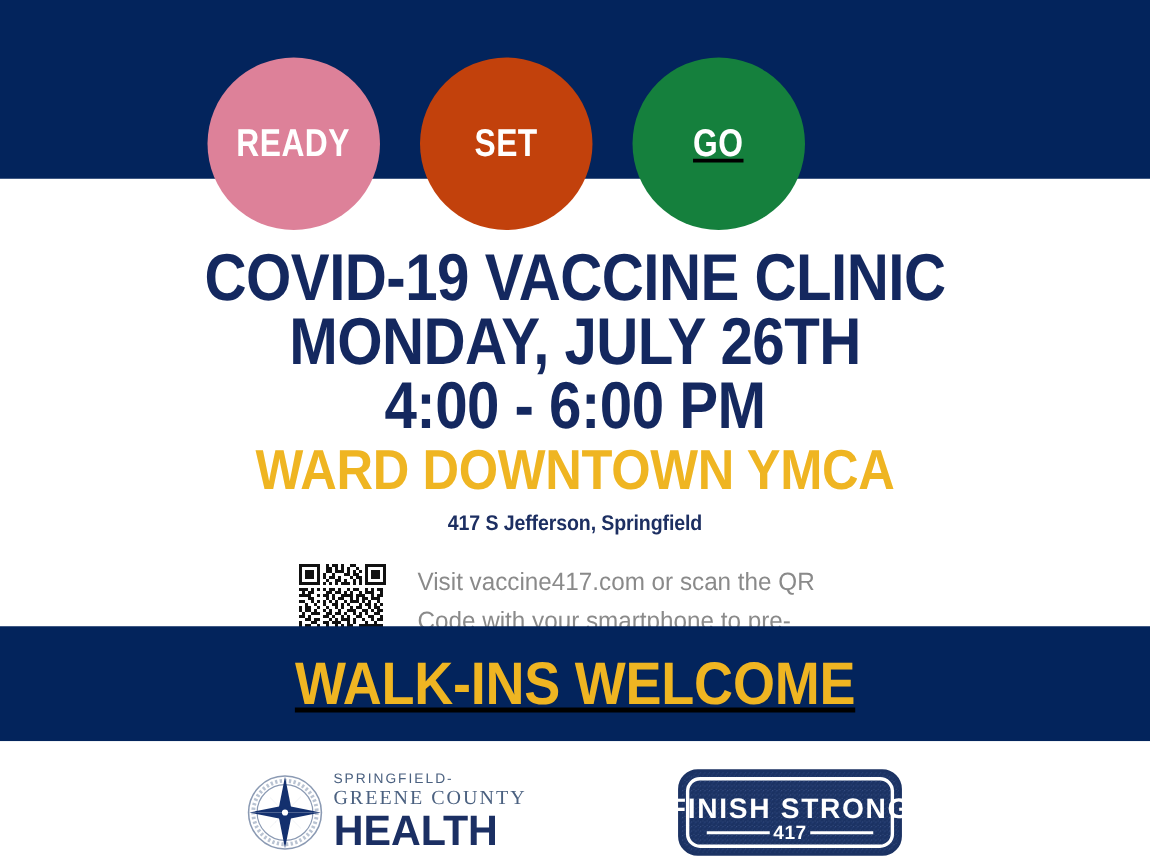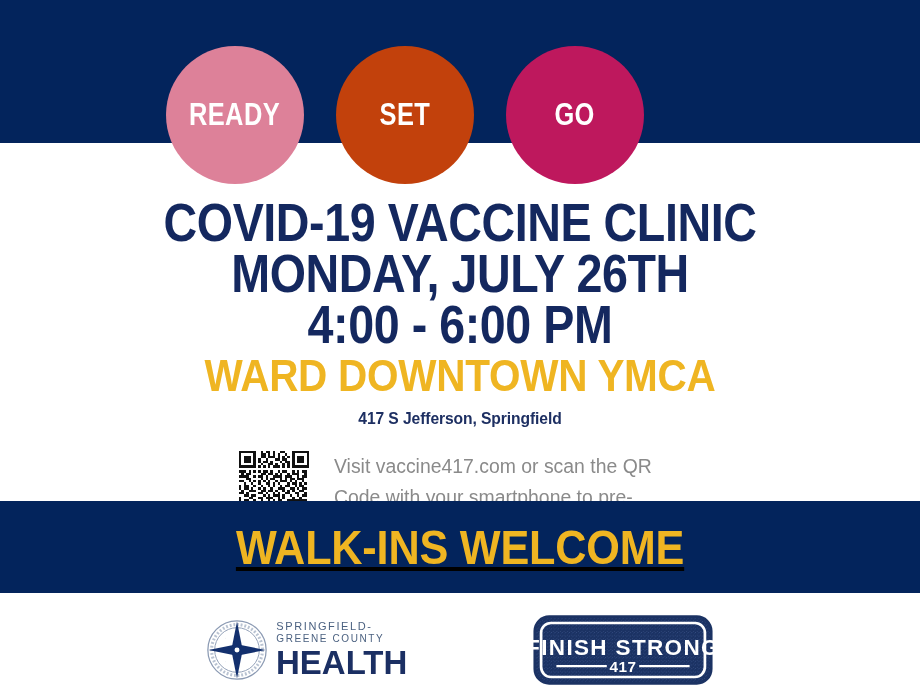--- a/index.html
+++ b/index.html
@@ -244,22 +244,22 @@
   .health-top {
     color: #4b6180;
     font-family: "Liberation Sans", sans-serif;
     font-size: 11px;
     letter-spacing: 1.6px;
     font-weight: normal;
     white-space: nowrap;
   }
   .health-top2 {
     color: #4b6180;
-    font-family: Liberation Sans, sans-serif;
-    font-size: 10px;
+    font-family: Liberation Serif, serif;
+    font-size: 16px;
     letter-spacing: 1.6px;
     font-weight: normal;
     margin-top: 2px;
     white-space: nowrap;
   }
 
   .health-main {
     color: #1b2f63;
     font-family: "Liberation Sans Narrow", "Liberation Sans", sans-serif;
     font-weight: bold;
@@ -282,21 +282,21 @@
     <div class="circles-row">
 
       <div class="circle" id="c0" style="background: rgb(221, 129, 153);">
         <span class="circle-label">READY</span>
       </div>
 
       <div class="circle" id="c1" style="background: #c2410c;">
         <span class="circle-label">SET</span>
       </div>
 
-      <div class="circle" id="c2" style="background: #be185d;">
+      <div class="circle" id="c2" style="background: #15803d; text-decoration: underline;">
         <span class="circle-label">GO</span>
       </div>
 
     </div>
   </div>
 
   <div class="middle">
 
     <div class="headline-block">
       <div class="headline headline-1" style="color: rgb(20, 40, 95);">COVID-19 VACCINE CLINIC</div>

